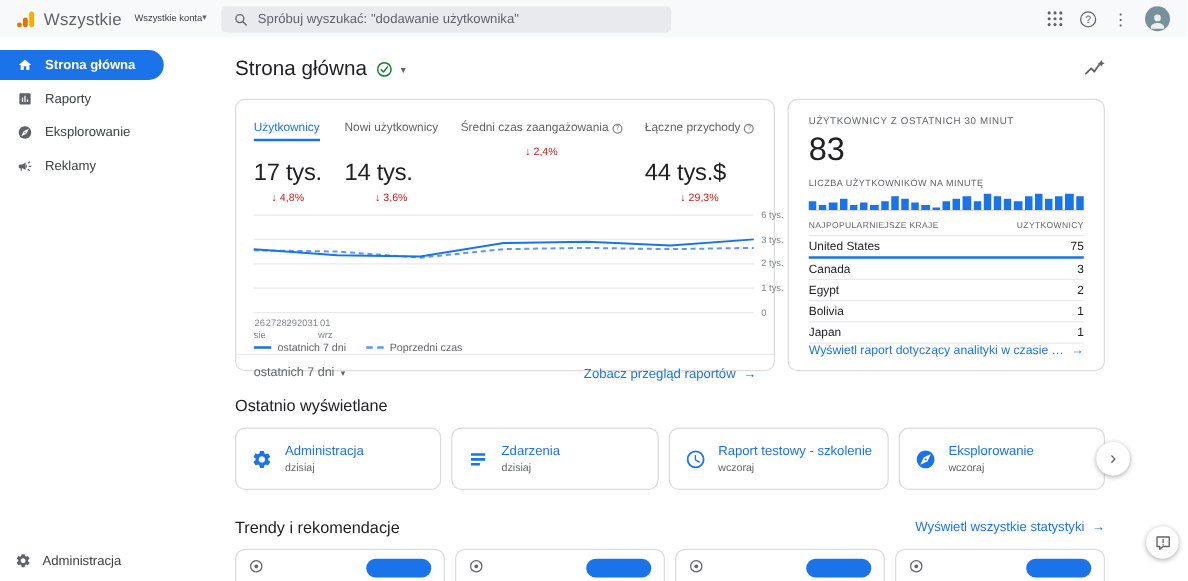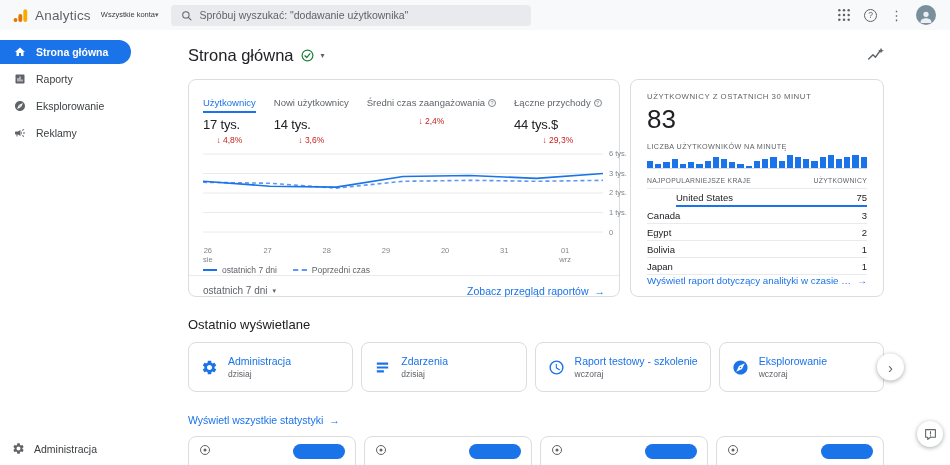--- a/index.html
+++ b/index.html
@@ -90,30 +90,30 @@
   .metric .m-label {
     font-size:9.5px; color:#5f6368; padding-bottom:3px;
     border-bottom:2px solid transparent; display:inline-flex; align-items:center; gap:3px;
     white-space:nowrap;
   }
   .metric.active .m-label { color:#1a73e8; border-bottom-color:#1a73e8; }
   .metric .m-q {
     width:8px; height:8px; border:1px solid #80868b; border-radius:50%;
     font-size:5.5px; color:#80868b; display:inline-flex; align-items:center; justify-content:center;
   }
-  .metric .m-value { font-size:13px; color:#202124; margin-top:4px; letter-spacing:-.2px; }
+  .metric .m-value { font-size:19px; color:#202124; margin-top:15px; letter-spacing:-.2px; }
   .metric .m-delta { font-size:8.5px; color:#c5221f; margin-top:3px;text-align:center; }
   .chart-area { display:flex; margin-top:8px; height:80px; }
   .chart-area svg { flex:1; height:100%; overflow:visible; }
   .y-axis {
     width:34px; flex:none; display:flex; flex-direction:column; justify-content:space-between;
     padding-left:6px; font-size:7.5px; color:#80868b; line-height:1;
     margin:-3px 0;
   }
-  .x-axis { display:flex; justify-content:space-between; padding-right:34px; margin-top:13px; height:17px; }
+  .x-axis { display:flex; padding-right:34px; margin-top:3px; height:17px; }
   .x-tick { font-size:7.5px; color:#80868b; line-height:1.2; text-align:center; }
   .legend { display:flex; gap:16px; align-items:center; margin-top:2px; }
   .legend-item { display:flex; align-items:center; gap:5px; font-size:8.5px; color:#5f6368; }
   .sample { width:14px; border-top:2px solid #1a73e8; }
   .sample.dashed { border-top-style:dashed; border-top-color:#5e97f6; }
   .card-footer {
     border-top:1px solid #e8eaed; height:30px; flex:none;
     display:flex; align-items:center; justify-content:space-between; padding:0 14px;
   }
   .range-sel { font-size:10px; color:#5f6368; display:flex; align-items:center; gap:5px; }
@@ -131,21 +131,21 @@
   }
   .rt-bar { flex:1; background:#1a73e8; min-height:2px; }
   .rt-table-head {
     display:flex; justify-content:space-between; font-size:6.8px; color:#5f6368;
     letter-spacing:.3px; padding-bottom:4px; border-bottom:1px solid #e8eaed;
   }
   .rt-row {
     display:flex; justify-content:space-between; align-items:center;
     font-size:9.5px; color:#202124; padding:2.5px 0; border-bottom:1px solid #e8eaed;
   }
-  .rt-row.top { border-bottom:2px solid #1a73e8;margin-left:29px; }
+  .rt-row.top { border-bottom:2px solid #1a73e8; }
   .rt-row .rt-val { color:#202124; }
   .rt-footer {
     margin-top:auto; display:flex; align-items:center; gap:5px;
     font-size:9.8px; color:#1a73e8; font-weight:500;
   }
   .rt-footer .txt { white-space:nowrap; overflow:hidden; text-overflow:ellipsis; }
 
   
   .section-title { font-size:13px; font-weight:400; color:#202124; margin-top:20px; }
   .recent-row { position:relative; display:flex; gap:8px; margin-top:10px; }
@@ -188,21 +188,21 @@
 
 <div class="app" data-interactable="false">
 
   <header class="topbar" data-interactable="false">
     <div class="brand" data-interactable="true">
       <svg viewBox="0 0 24 24" data-interactable="false">
         <rect x="16" y="3" width="5.5" height="18" rx="2.75" fill="#f9ab00"></rect>
         <rect x="9" y="10" width="5.5" height="11" rx="2.75" fill="#e37400"></rect>
         <circle cx="5" cy="18.3" r="2.7" fill="#e37400"></circle>
       </svg>
-      <span class="brand-text" data-interactable="false">Analytics</span>
+      <span class="brand-text" data-interactable="false">Wszystkie</span>
     </div>
     <div class="acct" data-interactable="true">
       <span data-interactable="false">Wszystkie konta</span>
       <span class="caret" data-interactable="false">▾</span>
     </div>
     <div class="search" data-interactable="true">
       <svg viewBox="0 0 18 18" data-interactable="false">
         <circle cx="8" cy="8" r="5.2" fill="none" stroke="currentColor" stroke-width="1.7"></circle>
         <line x1="12" y1="12" x2="16.3" y2="16.3" stroke="currentColor" stroke-width="1.7" stroke-linecap="round"></line>
       </svg>
@@ -492,20 +492,21 @@
               <div class="rc-label" data-interactable="false">Eksplorowanie</div>
               <div class="rc-time" data-interactable="false">wczoraj</div>
             </div>
           </div>
           <button class="next-btn" data-interactable="true">
             <span data-interactable="false">›</span>
           </button>
         </div>
 
         <div class="trends-header" data-interactable="false">
+          <h2 data-interactable="false">Trendy i rekomendacje</h2>
           <a class="blue-link" data-interactable="true">
             <span data-interactable="false">Wyświetl wszystkie statystyki</span>
             <span data-interactable="false">→</span>
           </a>
         </div>
         <div class="trends-row" data-interactable="false">
           <div class="trend-card" data-interactable="true">
             <svg viewBox="0 0 24 24" data-interactable="false">
                 <circle cx="12" cy="12" r="9" fill="none" stroke="currentColor" stroke-width="2"></circle>
                 <circle cx="12" cy="12" r="3" fill="currentColor"></circle>

